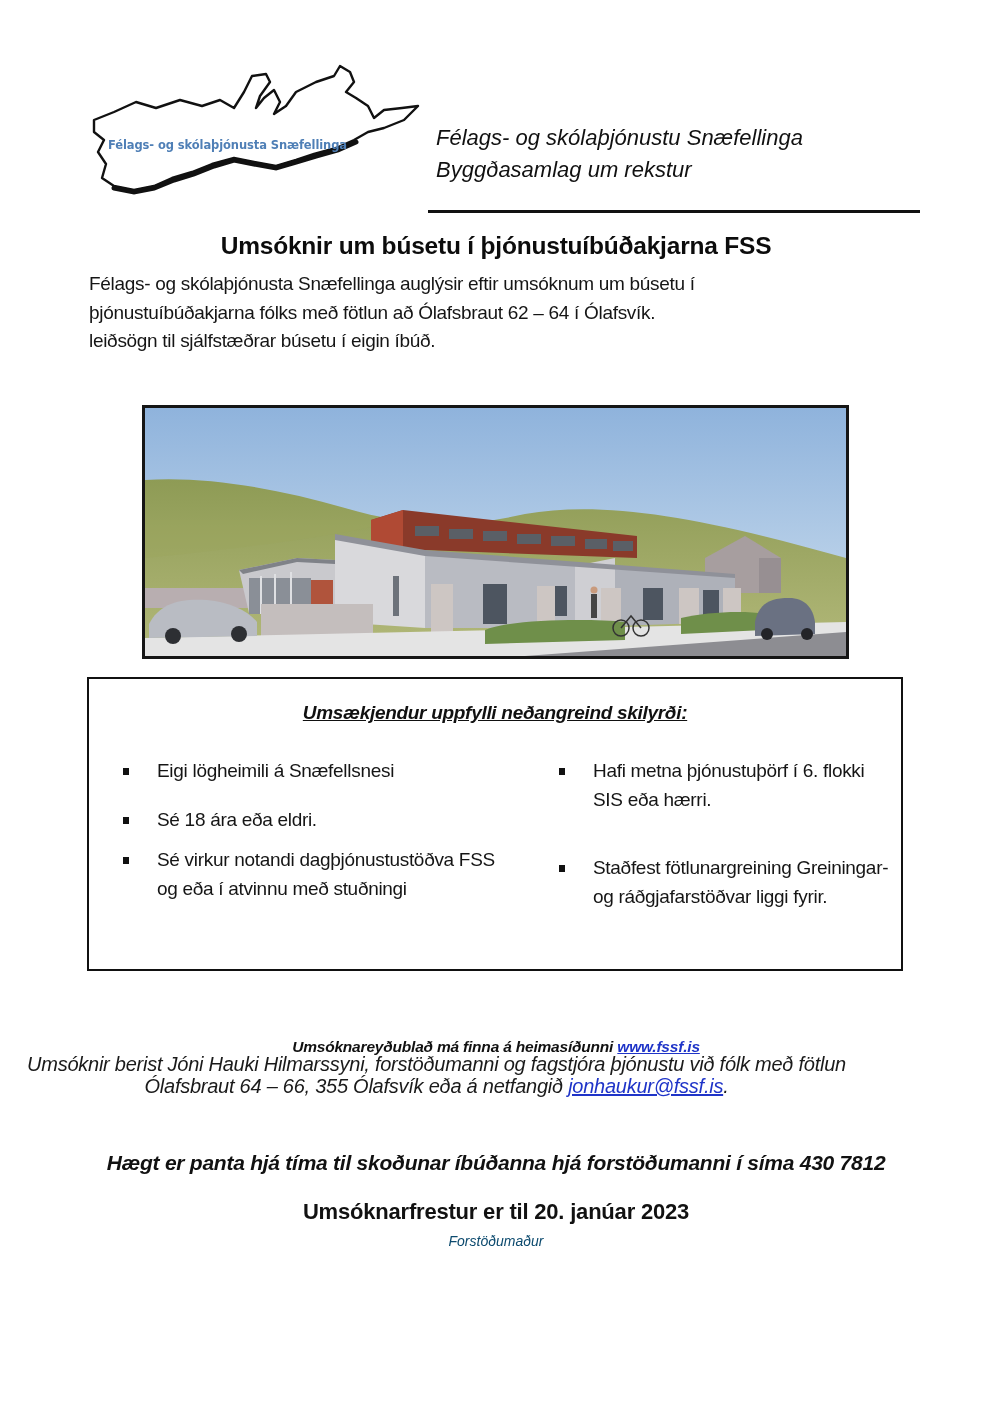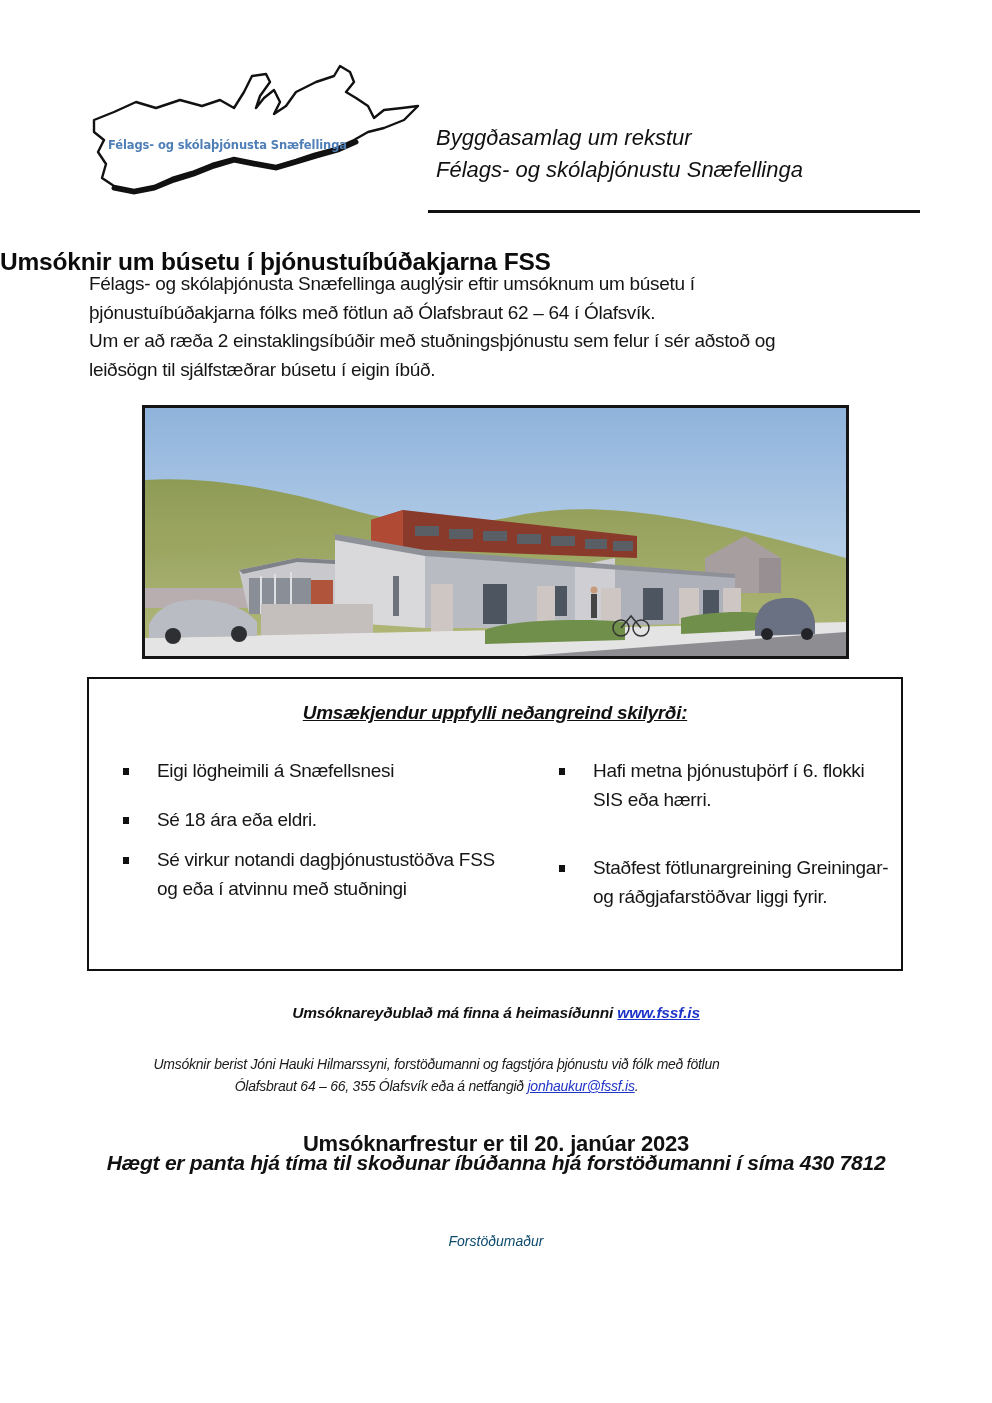--- a/index.html
+++ b/index.html
@@ -6,71 +6,70 @@
   html, body { width: 992px; height: 1403px; background: #ffffff; }
   body { position: relative; font-family: "Liberation Sans", sans-serif; color: #111; overflow: hidden; }
 
   .logo { position: absolute; left: 84px; top: 62px; width: 356px; height: 140px; }
   .logo svg { position: absolute; left: 0; top: 0; }
   .logo-text { position: absolute; left: 24px; top: 76px; font-family: "DejaVu Sans", sans-serif; font-weight: bold; font-size: 11.5px; color: #4f7fb6; letter-spacing: -0.1px; white-space: nowrap; }
 
   .org-name { position: absolute; left: 436px; top: 122px; font-style: italic; font-size: 22px; line-height: 32px; color: #111; }
   .org-line { position: absolute; left: 428px; top: 210px; width: 492px; height: 3px; background: #111; }
 
-  .main-title { position: absolute; left: 0; top: 232px; width: 992px; font-weight: bold; font-size: 24.5px; letter-spacing: -0.2px; color: #0c0c0c; margin-top: 16px; }
+  .main-title { position: absolute; left: 0; top: 232px; width: 992px; text-align: center; font-weight: bold; font-size: 24.5px; letter-spacing: -0.2px; color: #0c0c0c; }
   .intro { position: absolute; left: 89px; top: 270px; width: 820px; font-size: 19px; line-height: 28.5px; color: #151515; letter-spacing: -0.3px; }
   .intro p { white-space: nowrap; }
 
   .rendering { position: absolute; left: 142px; top: 405px; width: 707px; height: 254px; border: 3px solid #151515; overflow: hidden; background: #a9c6e2; }
   .rendering svg { display: block; }
 
   .conditions { position: absolute; left: 87px; top: 677px; width: 816px; height: 294px; border: 2.5px solid #111; }
   .cond-title { position: absolute; left: 0; top: 23px; width: 100%; text-align: center; font-weight: bold; font-style: italic; font-size: 19px; text-decoration: underline; letter-spacing: -0.3px; }
   .cond-col { position: absolute; top: 78px; }
   .cond-col.left { left: 30px; width: 390px; }
   .cond-col.right { left: 466px; width: 340px; }
   .cond-item { position: relative; padding-left: 38px; font-size: 19px; line-height: 28.5px; letter-spacing: -0.3px; color: #151515; }
   .cond-item .bullet { position: absolute; left: 4px; top: 11px; width: 6px; height: 7px; background: #111; }
   .cond-col.left .cond-item:nth-child(1) { margin-bottom: 20px; }
   .cond-col.left .cond-item:nth-child(2) { margin-bottom: 12px; }
   .cond-col.right .cond-item:nth-child(1) { margin-bottom: 40px; }
 
-  .form-note { position: absolute; left: 0; top: 1004px; width: 992px; text-align: center; font-weight: bold; font-style: italic; font-size: 15.5px; letter-spacing: -0.2px; }
+  .form-note { position: absolute; left: 0; top: 1038px; width: 992px; text-align: center; font-weight: bold; font-style: italic; font-size: 15.5px; letter-spacing: -0.2px; }
   a.link { color: #1f34c8; text-decoration: underline; }
 
-  .send-note { position: absolute; left: 0; top: 1053px; width: 873px; text-align: center; font-style: italic; font-size: 14px; line-height: 22px; letter-spacing: -0.25px; color: #1a1a1a; }
+  .send-note { position: absolute; left: 0; top: 1053px; width: 873px; text-align: center; font-style: italic; font-size: 20px; line-height: 22px; letter-spacing: -0.25px; color: #1a1a1a; }
 
   .booking-note { position: absolute; left: 0; top: 1151px; width: 992px; text-align: center; font-weight: bold; font-style: italic; font-size: 21px; letter-spacing: -0.25px; }
 
-  .deadline { position: absolute; left: 0; top: 1131px; width: 992px; text-align: center; font-weight: bold; font-size: 22px; letter-spacing: -0.2px; }
+  .deadline { position: absolute; left: 0; top: 1199px; width: 992px; text-align: center; font-weight: bold; font-size: 22px; letter-spacing: -0.2px; }
   .signature { position: absolute; left: 0; top: 1233px; width: 992px; text-align: center; font-style: italic; font-size: 14px; color: #0c4a6e; }
 </style>
 </head>
 <body>
 
 <div class="logo">
   <svg width="356" height="140" viewBox="0 0 356 140">
     <path d="M10,58 L30,50 L52,40 L72,46 L96,38 L118,44 L136,38 L150,46 L160,30 L168,14 L182,12 L186,20 L176,34 L172,46 L180,36 L190,28 L196,40 L190,52 L202,44 L212,30 L232,20 L250,14 L256,4 L266,10 L270,20 L262,30 L272,36 L284,44 L290,56 L300,48 L318,46 L334,44 L320,58 L300,66 L284,70 L270,78 L252,86 L230,92 L212,98 L192,104 L170,100 L150,96 L128,102 L108,110 L88,116 L70,124 L50,128 L30,124 L18,116 L22,102 L14,90 L20,78 L10,70 Z" fill="#ffffff" stroke="#111" stroke-width="2.4" stroke-linejoin="round"></path>
     <path d="M30,126 L50,130 L70,126 L90,118 L110,112 L130,104 L150,98 L170,102 L192,106 L212,100 L232,94 L254,88 L272,80" fill="none" stroke="#111" stroke-width="5" stroke-linecap="round"></path>
   </svg>
   <span class="logo-text">Félags- og skólaþjónusta Snæfellinga</span>
 </div>
 
 <div class="org-name">
+  <div>Félags- og skólaþjónustu Snæfellinga</div>
   <div>Byggðasamlag um rekstur</div>
-  <div>Félags- og skólaþjónustu Snæfellinga</div>
 </div>
 <div class="org-line"></div>
 
 <h1 class="main-title">Umsóknir um búsetu í þjónustuíbúðakjarna FSS</h1>
 
 <div class="intro">
   <p>Félags- og skólaþjónusta Snæfellinga auglýsir eftir umsóknum um búsetu í</p>
   <p>þjónustuíbúðakjarna fólks með fötlun að Ólafsbraut 62 – 64 í Ólafsvík.</p>
-  <p>Um er að ræða 2 einstaklingsíbúðir með stuðningsþjónustu sem felur í sér aðstoð og</p>
   <p>leiðsögn til  sjálfstæðrar búsetu í eigin íbúð.</p>
 </div>
 
 <div class="rendering">
   <svg width="701" height="248" viewBox="0 0 701 248">
     <defs>
       <linearGradient id="sky" x1="0" y1="0" x2="0" y2="1">
         <stop offset="0" stop-color="#8fb3dc"></stop>
         <stop offset="1" stop-color="#cfe0ef"></stop>
       </linearGradient>

